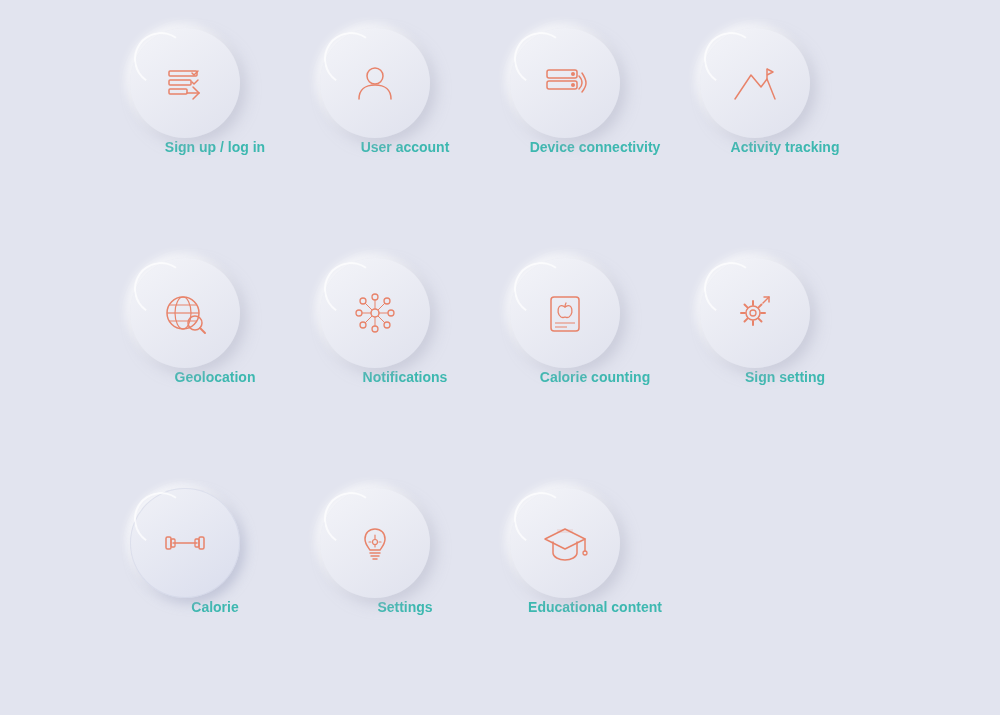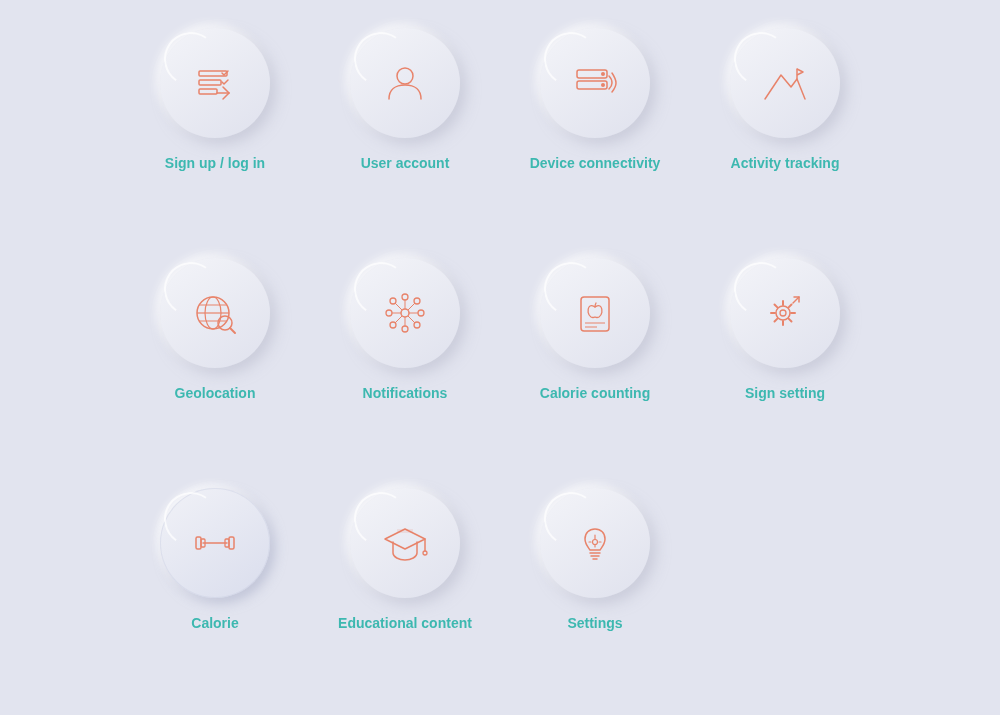--- a/index.html
+++ b/index.html
@@ -19,23 +19,21 @@
       display: grid;
       grid-template-columns: repeat(4, 170px);
       grid-template-rows: repeat(3, 200px);
       gap: 30px 20px;
       padding: 20px;
     }
 
     .feature-item {
       display: flex;
       flex-direction: column;
-      align-items: center;
       justify-content: flex-start;
-      gap: 16px;
     }
 
     .icon-circle {
       width: 110px;
       height: 110px;
       border-radius: 50%;
       display: flex;
       align-items: center;
       justify-content: center;
       position: relative;
@@ -240,45 +238,45 @@
         <rect x="36" y="22" width="4" height="8" rx="1" stroke="#e8836a" stroke-width="1.3" fill="none"></rect>
       </svg>
     </div>
     <span class="feature-label">Calorie</span>
   </div>
 
   <div class="feature-item">
     <div class="icon-circle">
       <svg class="feature-icon" viewBox="0 0 52 52" fill="none" xmlns="http://www.w3.org/2000/svg">
 
-        <polygon points="26,12 46,22 26,32 6,22" stroke="#e8836a" stroke-width="1.5" fill="none" stroke-linejoin="round"></polygon>
-
-        <rect x="18" y="12" width="16" height="4" rx="0" stroke="none" fill="rgba(226,128,106,0.15)"></rect>
-
-        <path d="M14 25 L14 36 C14 40 20 43 26 43 C32 43 38 40 38 36 L38 25" stroke="#e8836a" stroke-width="1.5" fill="none" stroke-linecap="round"></path>
-
-        <line x1="46" y1="22" x2="46" y2="34" stroke="#e8836a" stroke-width="1.5" stroke-linecap="round"></line>
-        <circle cx="46" cy="36" r="2" stroke="#e8836a" stroke-width="1.3" fill="none"></circle>
-      </svg>
-    </div>
-    <span class="feature-label">Educational content</span>
-  </div>
-
-  <div class="feature-item">
-    <div class="icon-circle">
-      <svg class="feature-icon" viewBox="0 0 52 52" fill="none" xmlns="http://www.w3.org/2000/svg">
-
         <path d="M26 12 C20 12 16 16 16 22 C16 27 19 30 21 33 L31 33 C33 30 36 27 36 22 C36 16 32 12 26 12 Z" stroke="#e8836a" stroke-width="1.5" fill="none"></path>
         <line x1="21" y1="36" x2="31" y2="36" stroke="#e8836a" stroke-width="1.5" stroke-linecap="round"></line>
         <line x1="22" y1="39" x2="30" y2="39" stroke="#e8836a" stroke-width="1.5" stroke-linecap="round"></line>
         <line x1="24" y1="42" x2="28" y2="42" stroke="#e8836a" stroke-width="1.5" stroke-linecap="round"></line>
 
         <line x1="26" y1="18" x2="26" y2="22" stroke="#e8836a" stroke-width="1.2" stroke-linecap="round"></line>
         <circle cx="26" cy="25" r="2.5" stroke="#e8836a" stroke-width="1.2" fill="none"></circle>
         <line x1="26" y1="28" x2="26" y2="30" stroke="#e8836a" stroke-width="1.2" stroke-linecap="round"></line>
         <line x1="20" y1="25" x2="22" y2="25" stroke="#e8836a" stroke-width="1.2" stroke-linecap="round"></line>
         <line x1="30" y1="25" x2="32" y2="25" stroke="#e8836a" stroke-width="1.2" stroke-linecap="round"></line>
       </svg>
     </div>
     <span class="feature-label">Settings</span>
   </div>
 
+  <div class="feature-item">
+    <div class="icon-circle">
+      <svg class="feature-icon" viewBox="0 0 52 52" fill="none" xmlns="http://www.w3.org/2000/svg">
+
+        <polygon points="26,12 46,22 26,32 6,22" stroke="#e8836a" stroke-width="1.5" fill="none" stroke-linejoin="round"></polygon>
+
+        <rect x="18" y="12" width="16" height="4" rx="0" stroke="none" fill="rgba(226,128,106,0.15)"></rect>
+
+        <path d="M14 25 L14 36 C14 40 20 43 26 43 C32 43 38 40 38 36 L38 25" stroke="#e8836a" stroke-width="1.5" fill="none" stroke-linecap="round"></path>
+
+        <line x1="46" y1="22" x2="46" y2="34" stroke="#e8836a" stroke-width="1.5" stroke-linecap="round"></line>
+        <circle cx="46" cy="36" r="2" stroke="#e8836a" stroke-width="1.3" fill="none"></circle>
+      </svg>
+    </div>
+    <span class="feature-label">Educational content</span>
+  </div>
+
 </div>
 
 </body></html>

